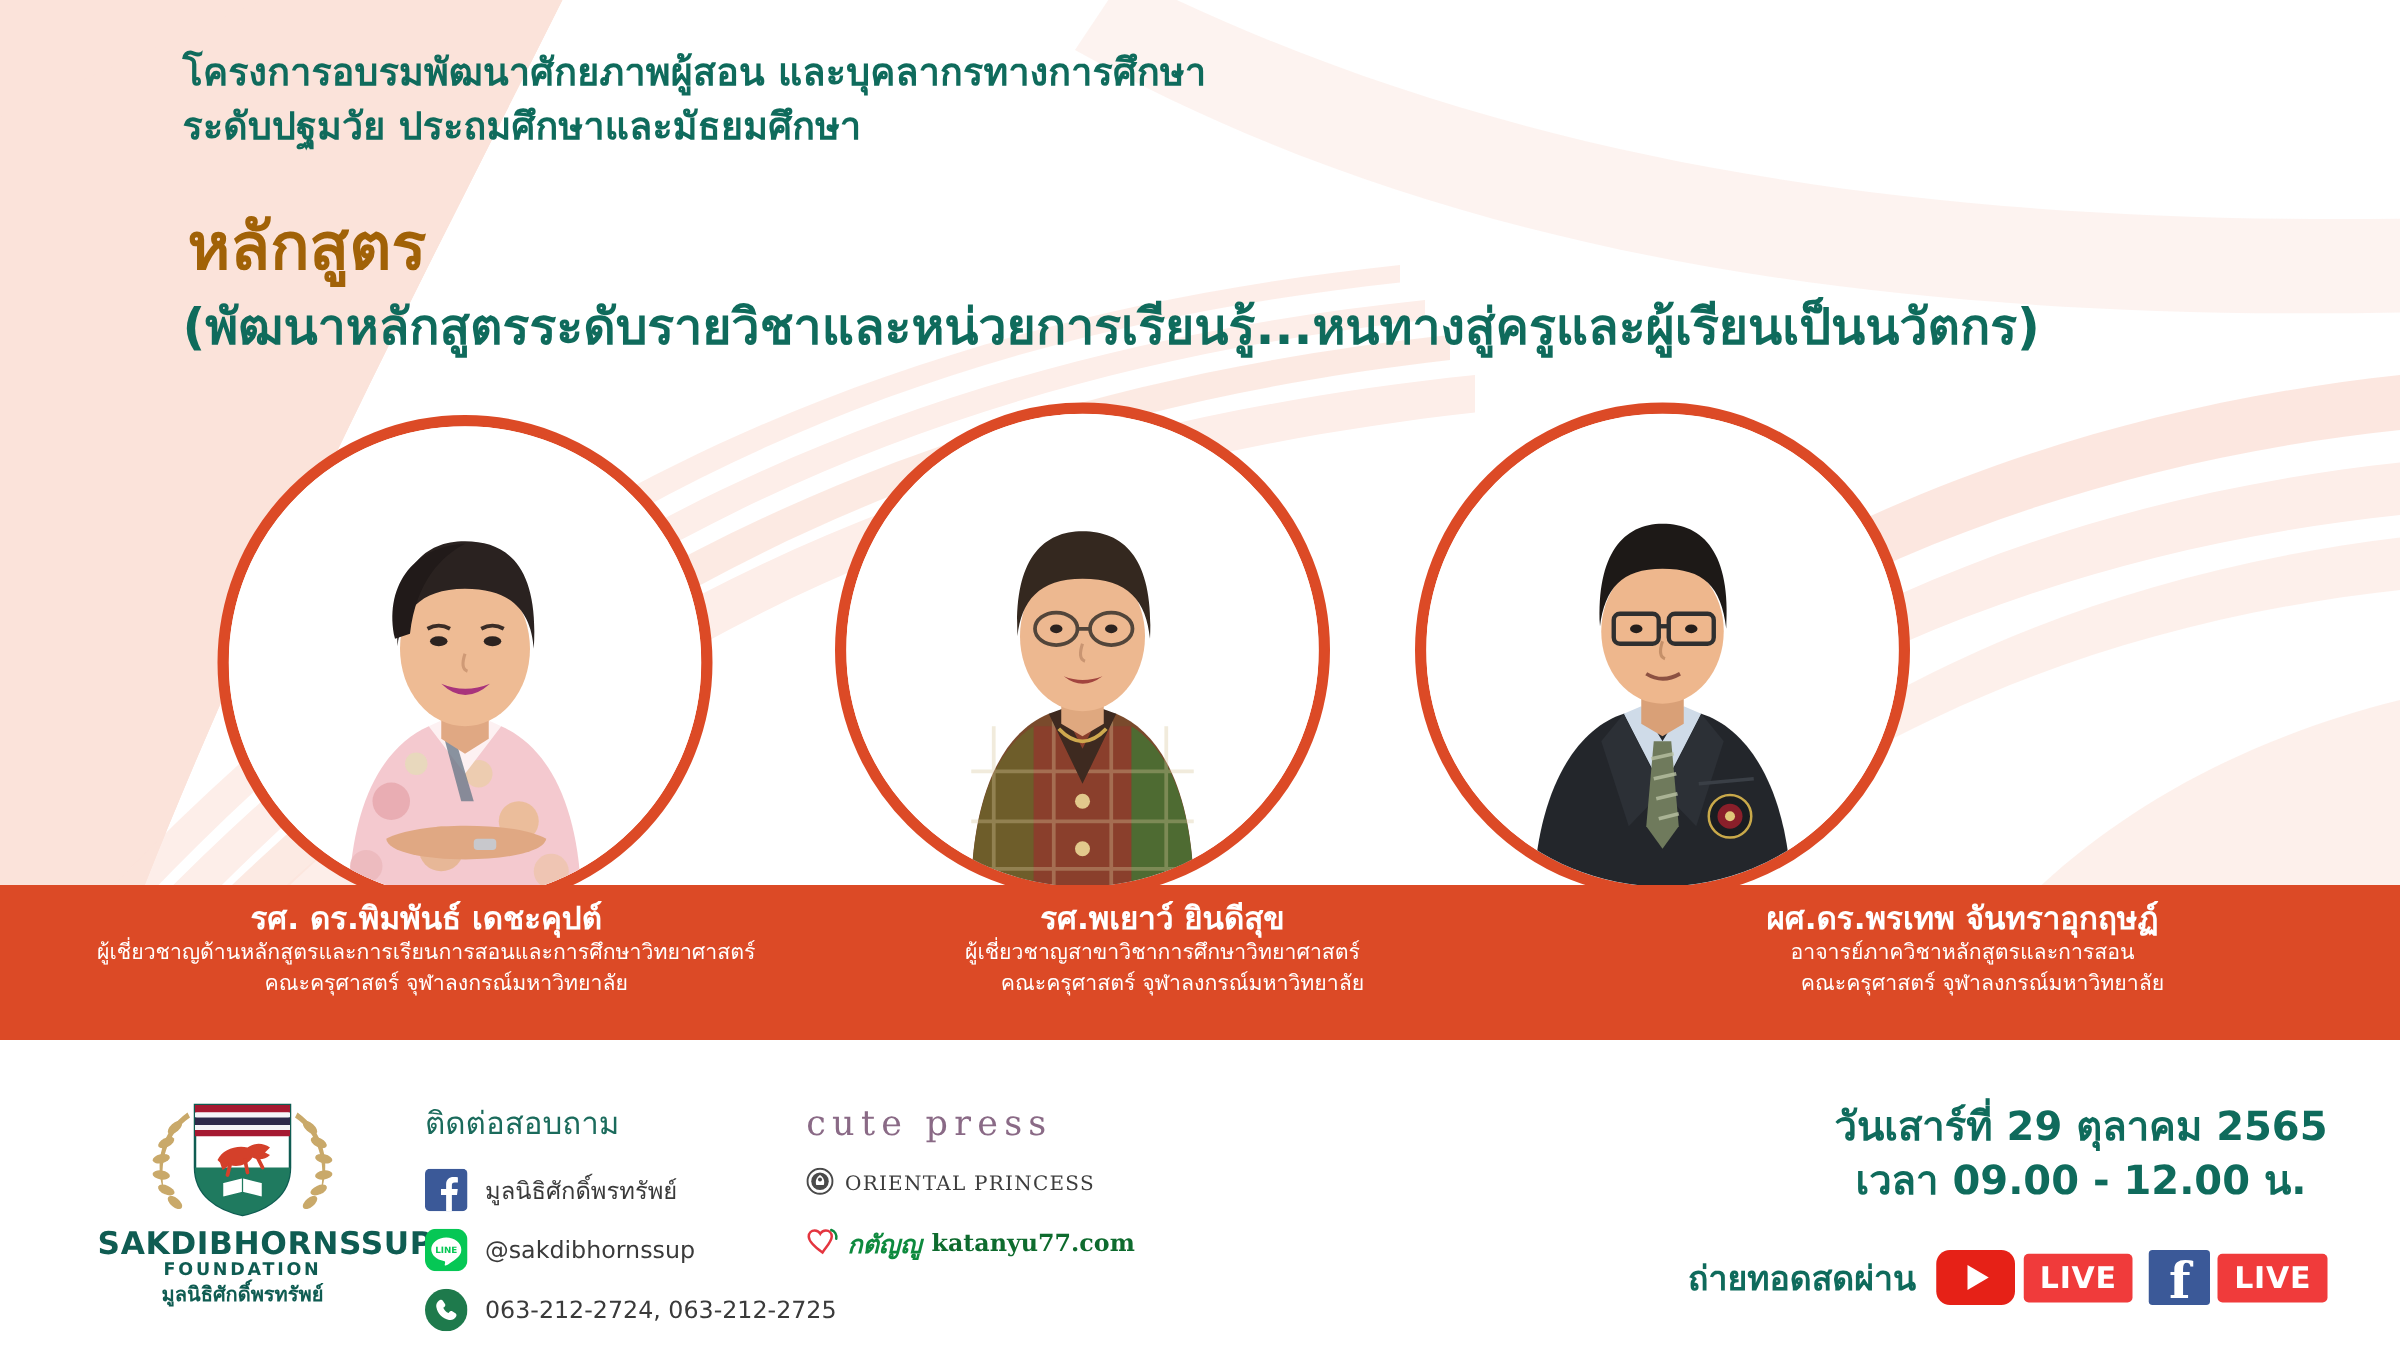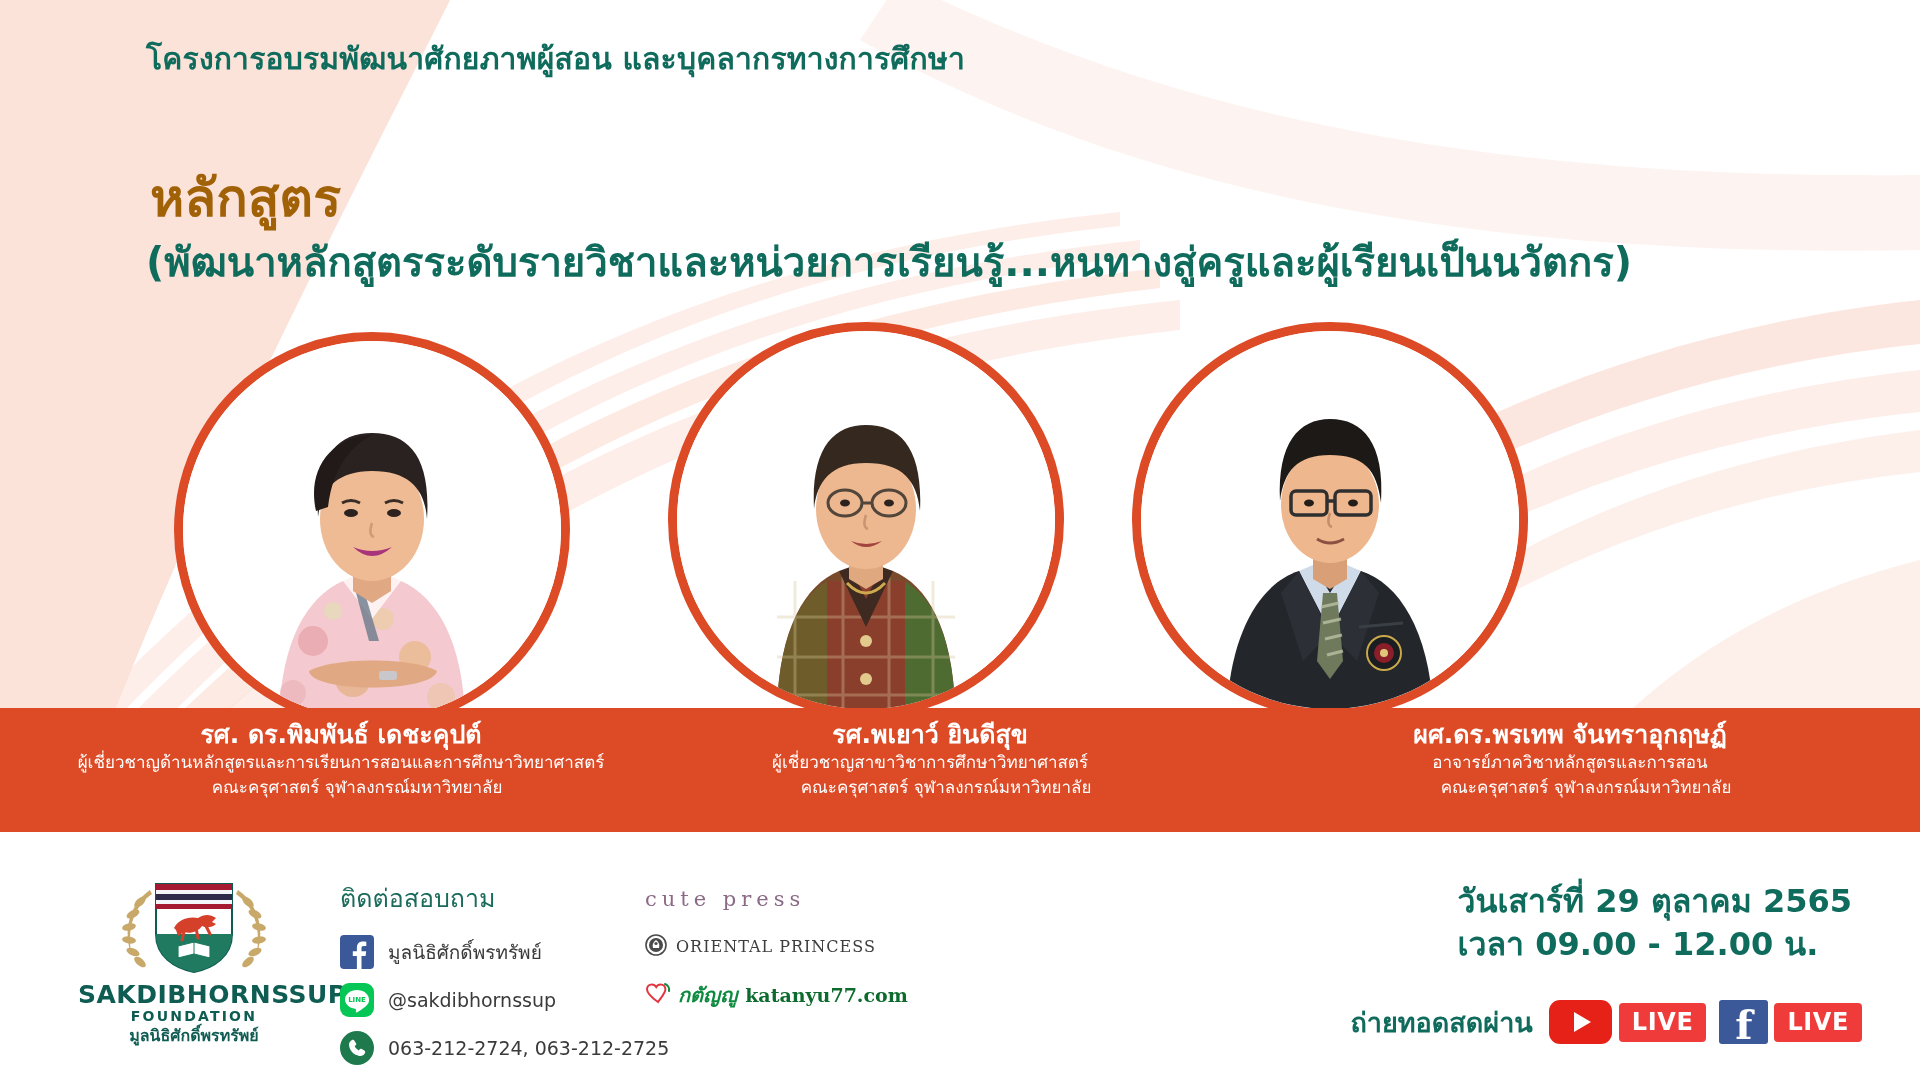--- a/index.html
+++ b/index.html
@@ -90,33 +90,33 @@
   .col-head { font-size:25px; color:#1b6b5c; font-weight:500; margin-bottom:13px; }
   .crow { display:flex; align-items:center; height:41px; margin-bottom:7px; }
   .crow .ico { width:34px; height:34px; flex:0 0 34px; margin-right:14px; position:relative; }
   .crow .ctxt { font-size:19px; color:#3a3a3a; white-space:nowrap; }
 
   
   .sponsors { position:absolute; left:645px; top:878px; width:300px; z-index:6; }
   .sp-row { height:41px; display:flex; align-items:center; margin-bottom:7px; }
   .cutepress {
     font-family:"DejaVu Serif","Liberation Serif",serif;
-    font-size:21px; color:#8a6a86; letter-spacing:5px;
+    font-size:28px; color:#8a6a86; letter-spacing:5px;
   }
   .op-wrap { display:flex; align-items:center; }
   .op-text {
     font-family:"DejaVu Serif","Liberation Serif",serif;
     font-size:16px; color:#3d3d3d; letter-spacing:1px; margin-left:9px;
   }
   .kat-wrap { display:flex; align-items:center; }
   .kat-thai { font-size:20px; color:#0e8a3e; font-weight:700; font-style:italic; margin-left:7px; }
   .kat-url  { font-family:"DejaVu Serif","Liberation Serif",serif; font-size:19px; color:#0e6b2e; font-weight:700; margin-left:8px; }
 
   
-  .datetime { position:absolute; right:68px; top:880px; text-align:left; z-index:6; }
+  .datetime { position:absolute; right:58px; top:880px; text-align:center; z-index:6; }
   .dt-line { font-size:32px; color:#0f6b5c; font-weight:600; line-height:1.33; white-space:nowrap; }
 
   
   .broadcast { position:absolute; right:58px; top:1000px; display:flex; align-items:center; z-index:6; }
   .bc-label { font-size:27px; color:#0f6b5c; font-weight:600; margin-right:16px; white-space:nowrap; }
   .yt-btn {
     width:63px; height:44px; background:#E62117; border-radius:11px;
     display:flex; align-items:center; justify-content:center; margin-right:7px;
   }
   .yt-tri { width:0;height:0;border-left:17px solid #fff;border-top:10px solid transparent;border-bottom:10px solid transparent;margin-left:4px; }
@@ -159,20 +159,21 @@
 
         <path d="M 1920 560 C 1760 600 1640 680 1560 790 L 1920 790 Z" fill="#fbe3da" opacity=".55"></path>
 
         <path d="M 900 -20 C 1180 120 1500 180 1920 175 L 1920 250 C 1480 258 1140 196 860 40 Z" fill="#fdf2ee" opacity=".9"></path>
       </g>
     </svg>
   </div>
 
   <div class="header">
     <div class="hdr-line">โครงการอบรมพัฒนาศักยภาพผู้สอน และบุคลากรทางการศึกษา</div>
+    <div class="hdr-line">ระดับปฐมวัย ประถมศึกษาและมัธยมศึกษา</div>
   </div>
 
   <div class="title-main">หลักสูตร</div>
   <div class="title-sub">(พัฒนาหลักสูตรระดับรายวิชาและหน่วยการเรียนรู้...หนทางสู่ครูและผู้เรียนเป็นนวัตกร)</div>
 
   <div class="portraits">
 
     <div class="portrait p1">
       <div class="pwrap">
         <svg width="378" height="378" viewBox="0 0 378 378">

